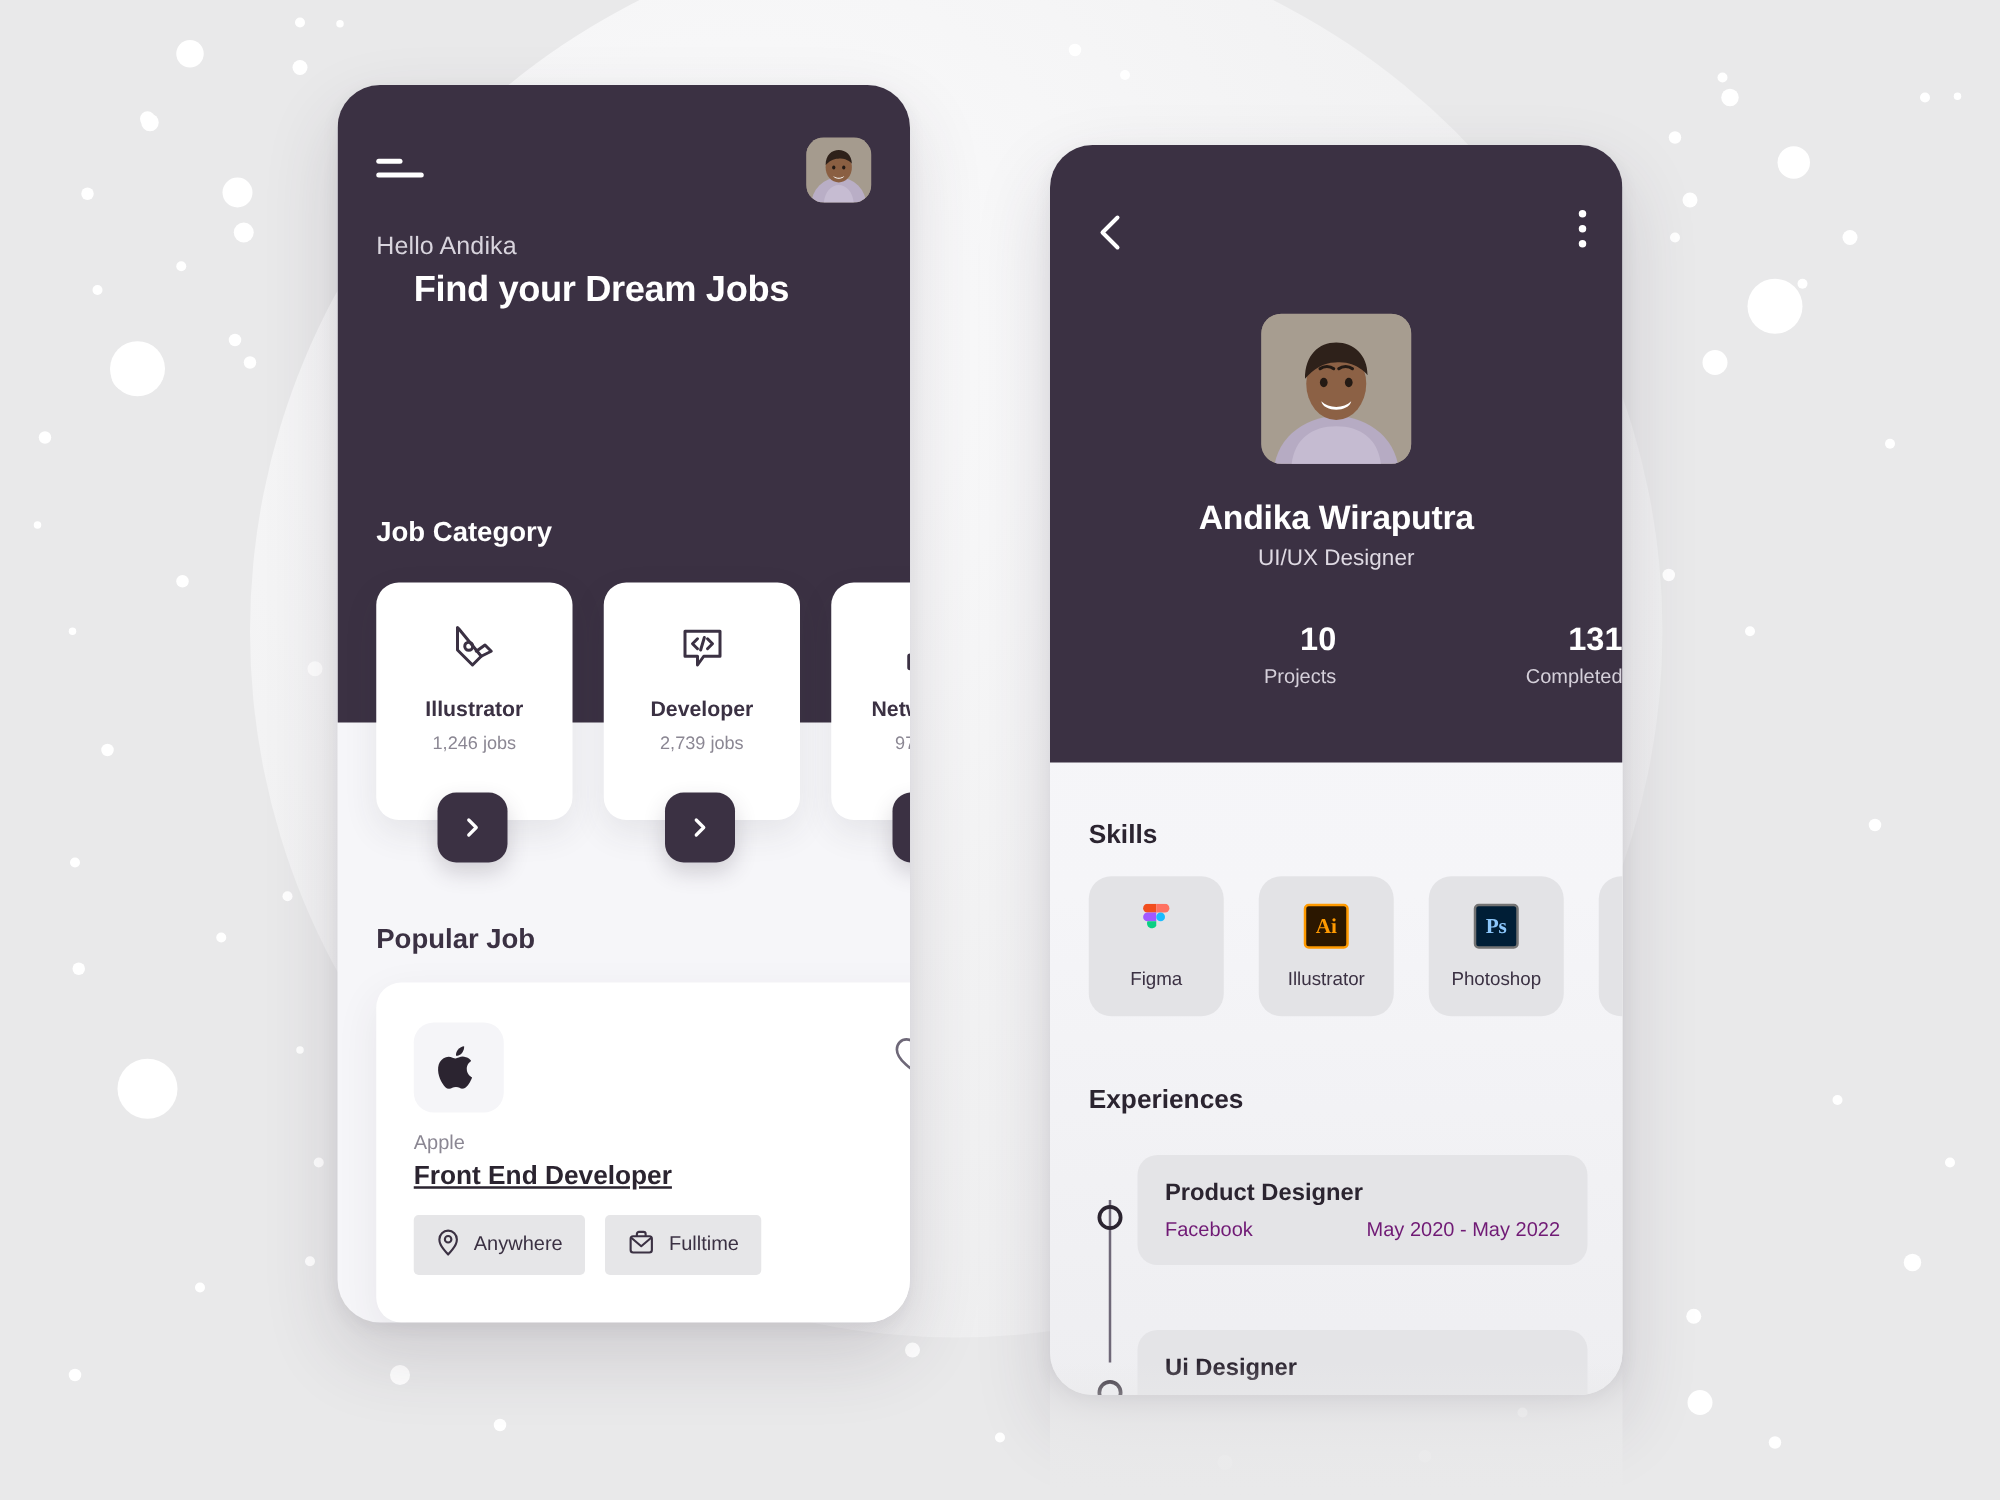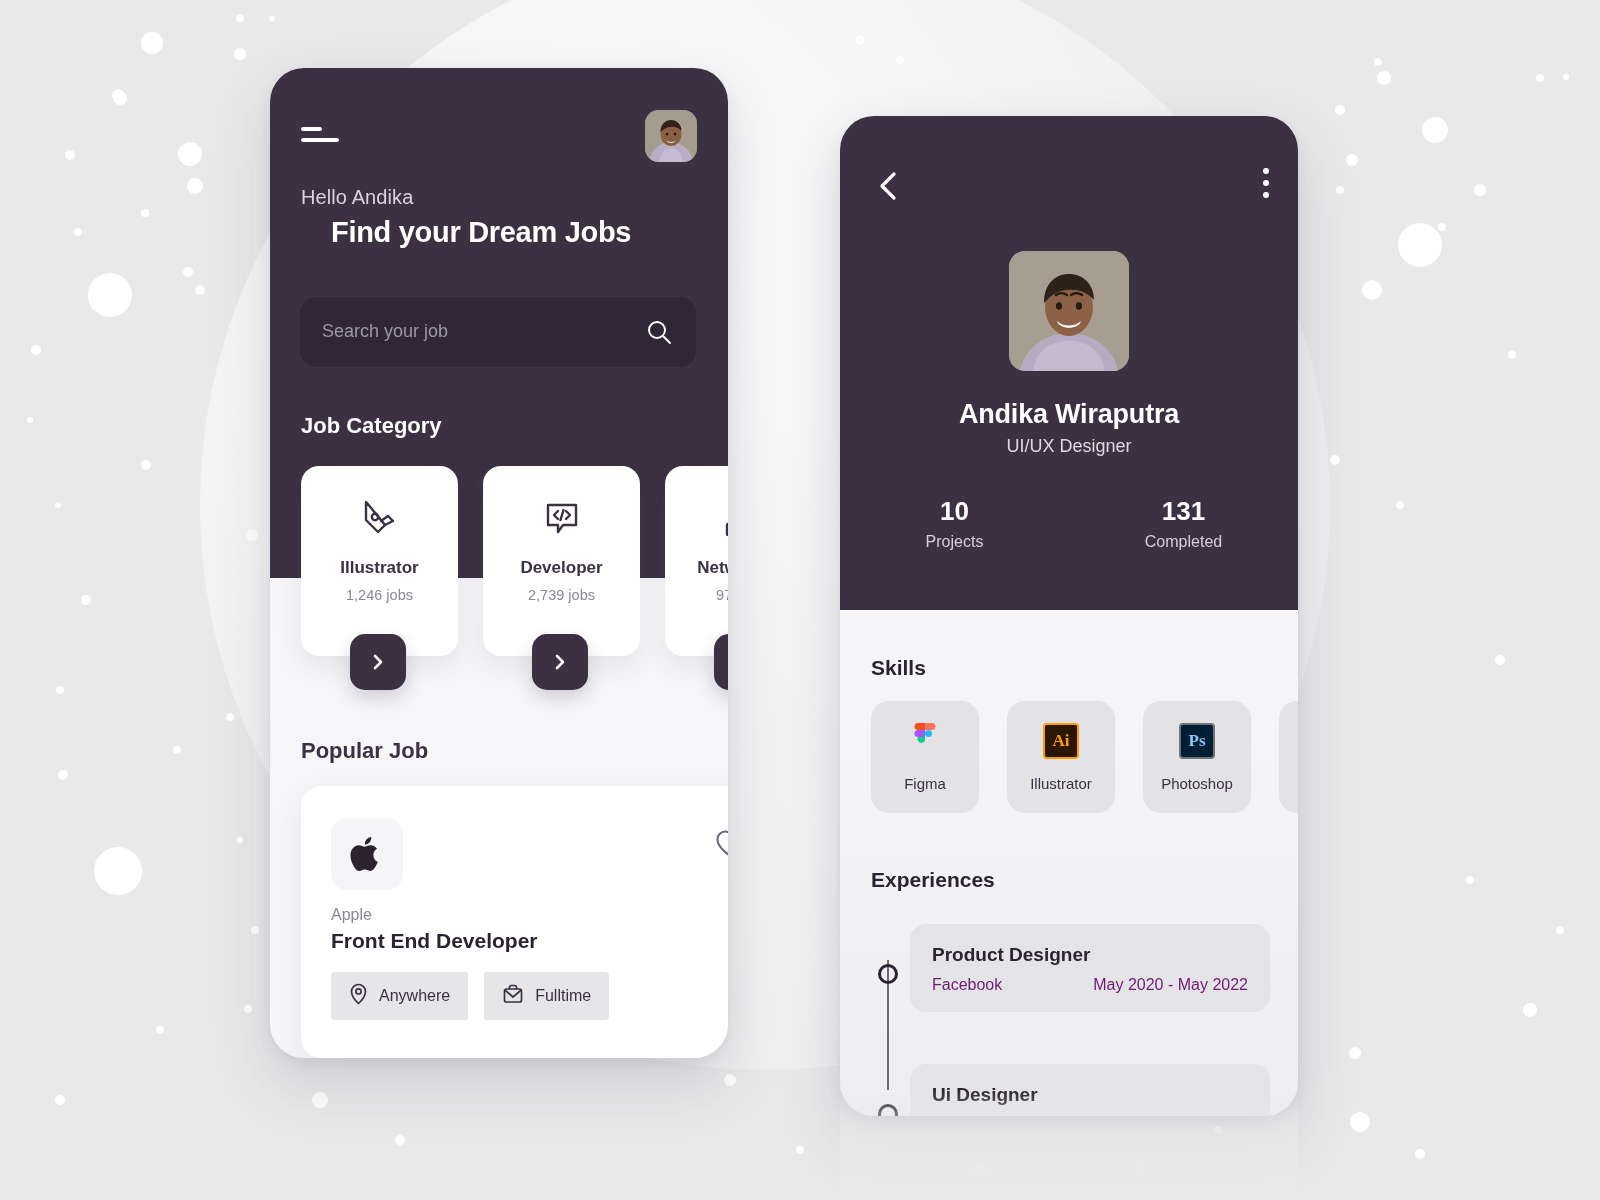--- a/index.html
+++ b/index.html
@@ -80,21 +80,21 @@
     position:absolute; left:31px; top:718px; width:476px; height:272px;
     background:#ffffff; border-radius:20px;
     box-shadow: 0 12px 34px rgba(60,50,70,0.08);
   }
   #job-logo {
     position:absolute; left:30px; top:32px; width:72px; height:72px;
     border-radius:16px; background:#f5f5f8; display:flex; align-items:center; justify-content:center;
   }
   #job-like { position:absolute; right:28px; top:43px; cursor:pointer; }
   #job-company { position:absolute; left:30px; top:120px; font-size:16px; color:#8b8793; }
-  #job-title   { position:absolute; left:30px; top:143px; font-size:21px; font-weight:bold; color:#2b2430; }
+  #job-title   { position:absolute; left:30px; top:143px; font-size:21px; font-weight:bold; color:#2b2430;text-decoration:underline; }
   #job-tags { position:absolute; left:30px; top:186px; display:flex; gap:16px; }
   .job-tag {
     height:48px; padding:0 18px; border-radius:4px; background:#e6e6e8;
     display:flex; align-items:center; gap:11px; font-size:16px; color:#3b3143; cursor:pointer;
   }
 
   
   #phone-right {
     left: 840px; top: 116px; width: 458px; height: 1000px;
     background: linear-gradient(180deg, #f7f7fa 0%, #f5f5f8 60%, #eeeef1 100%);
@@ -108,21 +108,21 @@
   #back-btn { position:absolute; left:30px; top:50px; width:40px; height:40px; cursor:pointer; }
   #kebab { position:absolute; right:27px; top:52px; width:10px; cursor:pointer; }
   #kebab i { display:block; width:6px; height:6px; border-radius:50%; background:#fff; margin:0 auto 6px; }
   #profile-photo {
     position:absolute; left:50%; transform:translateX(-50%); top:135px;
     width:120px; height:120px; border-radius:16px; overflow:hidden; background:#9b9186;
   }
   #profile-name { position:absolute; left:0; right:0; top:283px; text-align:center; font-size:27px; font-weight:bold; color:#fff; letter-spacing:-.2px;}
   #profile-role { position:absolute; left:0; right:0; top:320px; text-align:center; font-size:18px; color:#ded9e2; }
   #stats { position:absolute; left:0; right:0; top:380px; display:flex; }
-  .stat { flex:1; text-align:center; }
+  .stat { flex:1; text-align:right; }
   .stat .v { font-size:26px; font-weight:bold; color:#fff; }
   .stat .l { font-size:16px; color:#d5d0da; margin-top:6px; }
 
   .sect-title-r { position:absolute; left:31px; font-size:21px; font-weight:bold; color:#2b2430; }
 
   #skills-row { position:absolute; left:31px; top:585px; display:flex; gap:28px; }
   .skill-card {
     width:108px; height:112px; border-radius:18px; background:#e3e3e6;
     display:flex; flex-direction:column; align-items:center; justify-content:center;
     cursor:pointer; flex:0 0 auto;
@@ -237,29 +237,20 @@
         <ellipse cx="22" cy="24" rx="1.3" ry="1.6" fill="#241a14"></ellipse>
         <ellipse cx="30" cy="24" rx="1.3" ry="1.6" fill="#241a14"></ellipse>
         <path d="M21.5 30.5c2.5 2.2 6.5 2.2 9 0-1 3.2-8 3.2-9 0z" fill="#fff"></path>
       </svg>
     </div>
   </div>
 
   <div class="greeting">Hello Andika</div>
   <div class="headline">Find your Dream Jobs</div>
 
-  <div id="search-box">
-    <div class="ph">Search your job</div>
-    <div id="search-icon">
-      <svg width="30" height="30" viewBox="0 0 30 30" fill="none" stroke="#ffffff" stroke-width="1.9">
-        <circle cx="13" cy="13" r="8"></circle>
-          <line x1="19" y1="19" x2="26" y2="26" stroke-linecap="round"></line>
-      </svg>
-    </div>
-  </div>
 
   <div class="sect-title-dark">Job Category</div>
 
   <div id="cat-row">
 
     <div class="cat-card" style="left:0;">
       <div class="ic">
         <svg width="50" height="50" viewBox="0 0 50 50" fill="none" stroke="#3b3143" stroke-width="2.4" stroke-linejoin="round" stroke-linecap="round">
           <path d="M11 8 L11 26 L23 38 L30 31 L12 9 Z"></path>
           <circle cx="20" cy="23" r="3.2"></circle>

